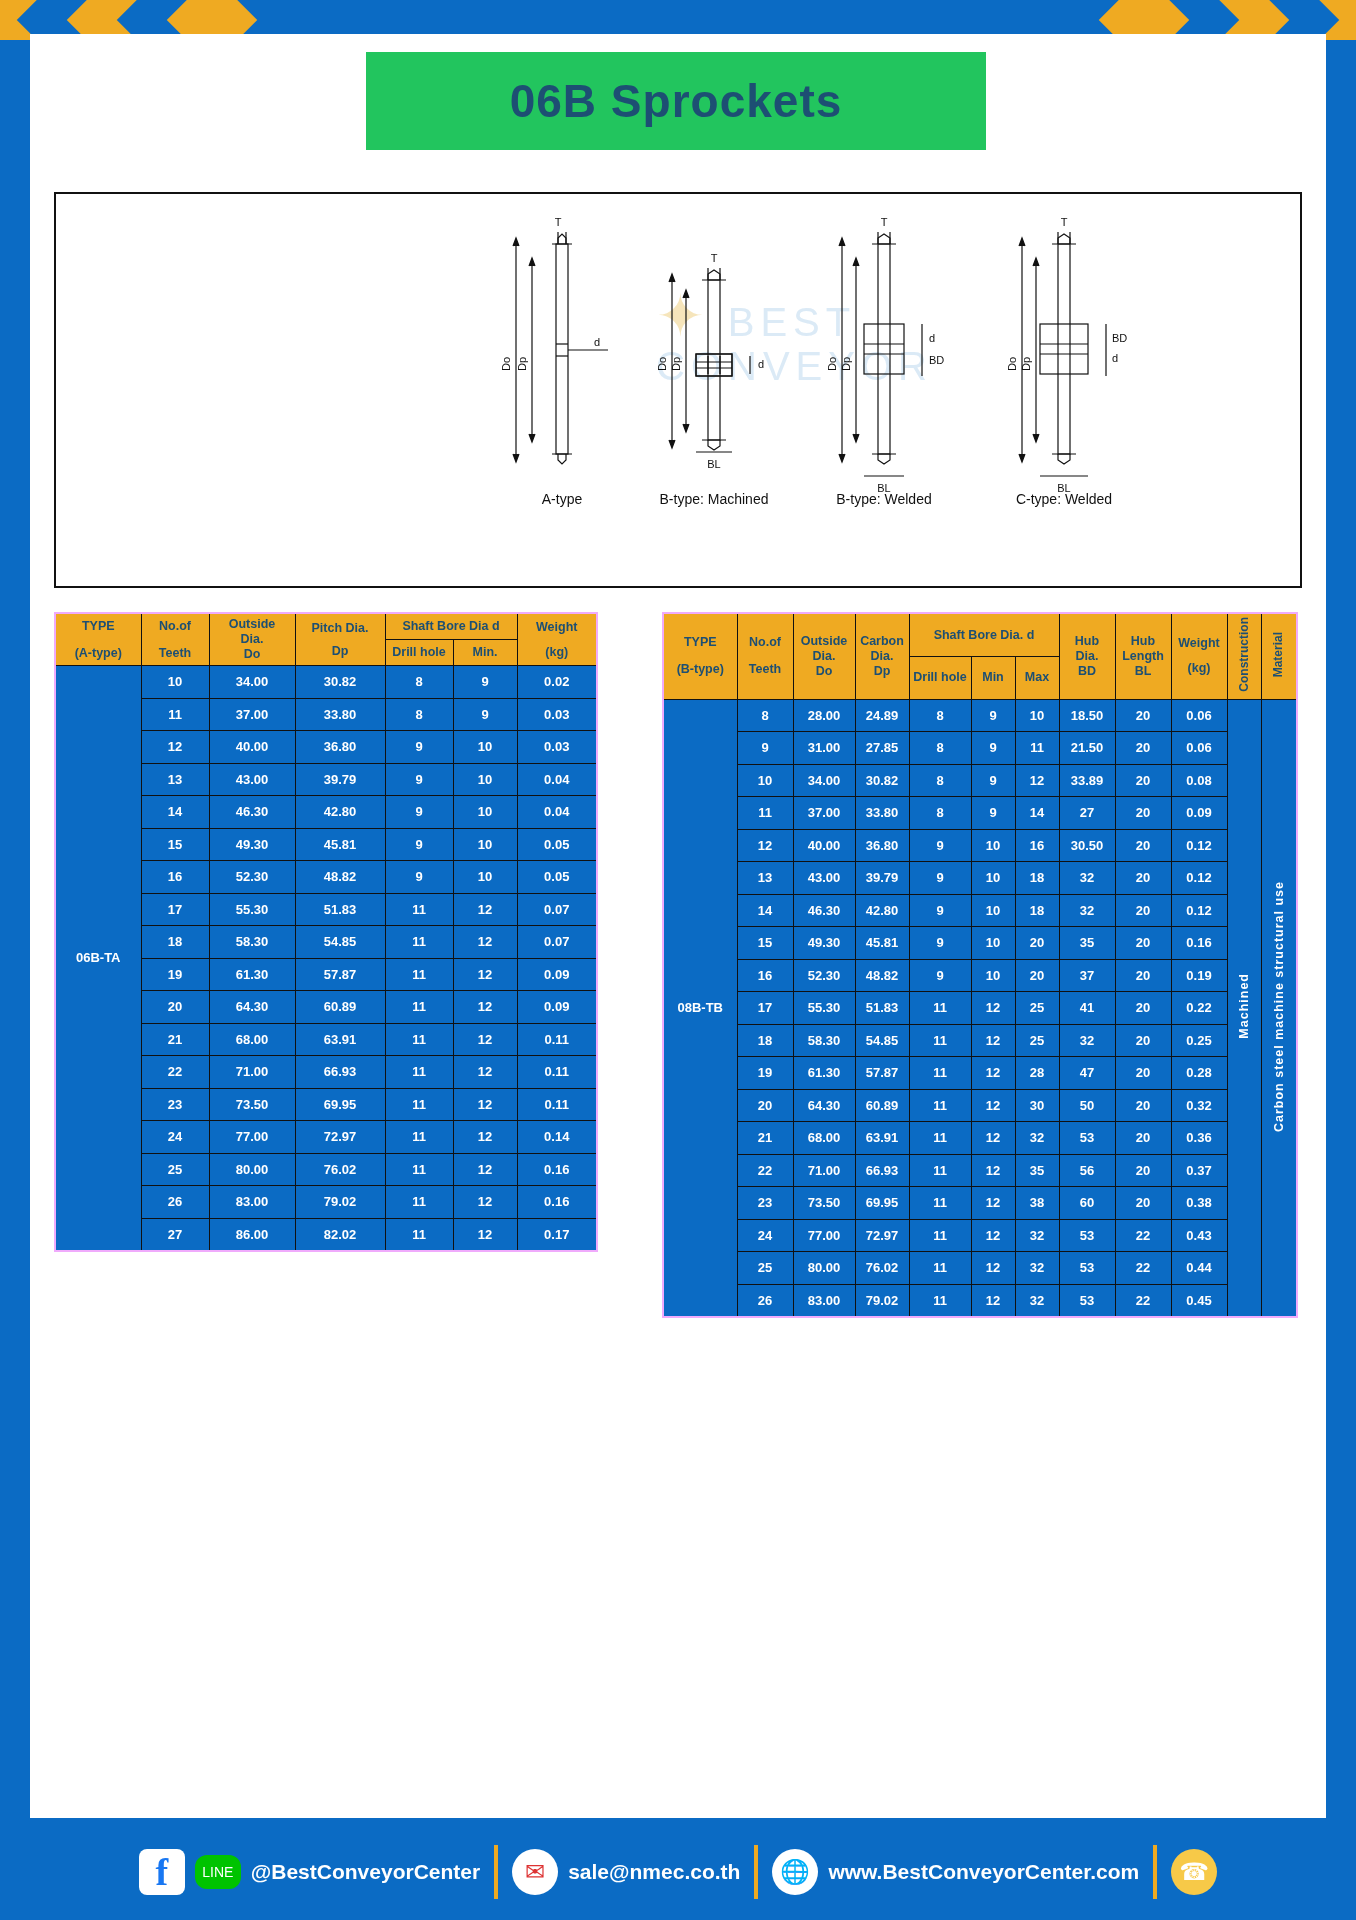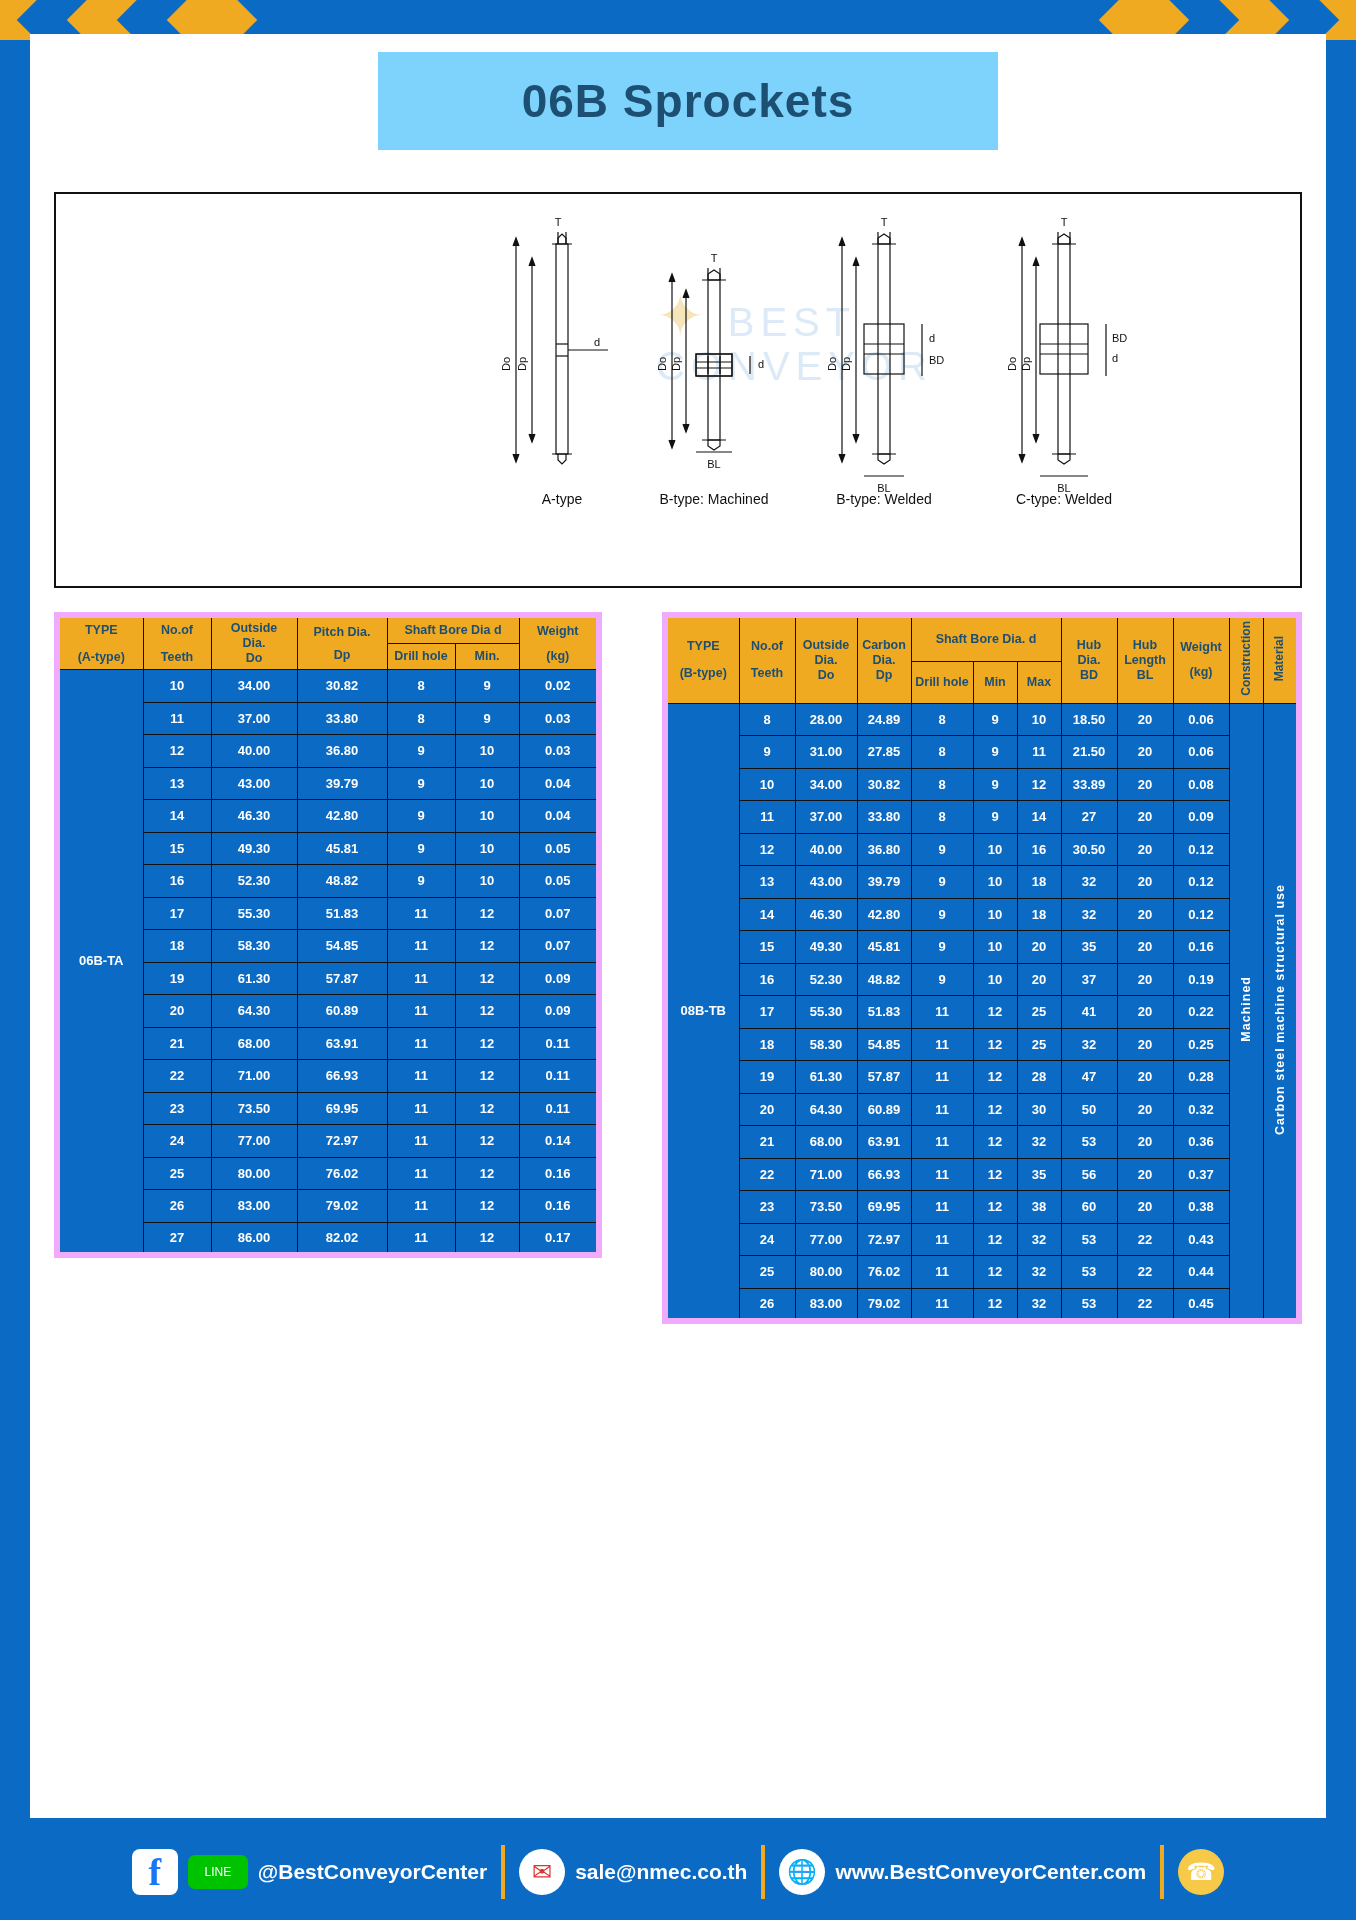--- a/index.html
+++ b/index.html
@@ -19,23 +19,23 @@
   .page-frame {
     position:absolute;
     left:30px; top:34px;
     width:1296px; height:1790px;
     background:#ffffff;
     border:0;
   }
 
   
   .title-box {
-    position:absolute; left:378px; top:52px;
+    position:absolute; left:366px; top:52px;
     width:620px; height:98px;
-    background:#7dd3fc;
+    background:#22c55e;
     display:flex; align-items:center; justify-content:center;
   }
   .title-box h1 {
     margin:0;
     font-size:46px;
     font-weight:bold;
     color:#1d4f73;
     letter-spacing:1px;
   }
 
@@ -60,21 +60,21 @@
     opacity:.75; pointer-events:none;
   }
   .watermark .wm-star { color:#f3dda5; font-size:58px; }
 
   
   .drawings { position:absolute; left:440px; top:10px; width:800px; height:380px; }
 
   
   .tables-area { position:absolute; left:54px; top:612px; width:1248px; }
   table { border-collapse:collapse; font-size:13px; }
-  .tbl { border:6px solid #f0abfc; }
+  .tbl { border:2px solid #f0abfc; }
   .tbl th, .tbl td {
     border:1px solid #111;
     text-align:center;
     color:#ffffff;
     background:#0b6bc4;
     font-weight:bold;
     padding:0;
   }
   .tbl thead th {
     background:#efaa22;
@@ -107,21 +107,21 @@
     position:absolute; left:0; bottom:0; width:1356px; height:96px;
     background:#0b6bc4;
     display:flex; align-items:center; justify-content:center;
     gap:0px;
   }
   .f-item { display:flex; align-items:center; gap:10px; padding:0 14px; }
   .f-item .f-text { color:#fff; font-size:21px; font-weight:bold; }
   .f-sep { width:4px; height:54px; background:#efaa22; }
   .ficon { width:46px; height:46px; border-radius:50%; display:flex; align-items:center; justify-content:center; font-size:24px; }
   .ficon.fb { background:#ffffff; color:#1877f2; border-radius:8px; font-size:38px; font-weight:bold; font-family:"Liberation Serif", serif; }
-  .ficon.line { background:#00c300; color:#fff; font-size:12px; border-radius:7px; width:60px; height:34px; }
+  .ficon.line { background:#00c300; color:#fff; font-size:14px; border-radius:12px; width:46px; height:34px; }
   .ficon.mail { background:#ffffff; color:#d33; }
   .ficon.web  { background:#ffffff; color:#1b7fd4; }
   .ficon.tel  { background:#f7c948; color:#fff; }
 
   
   .footer-top-strip { position:absolute; left:0; bottom:96px; width:1356px; height:6px; background:#0b6bc4; }
 </style>
 </head>
 <body>
 

